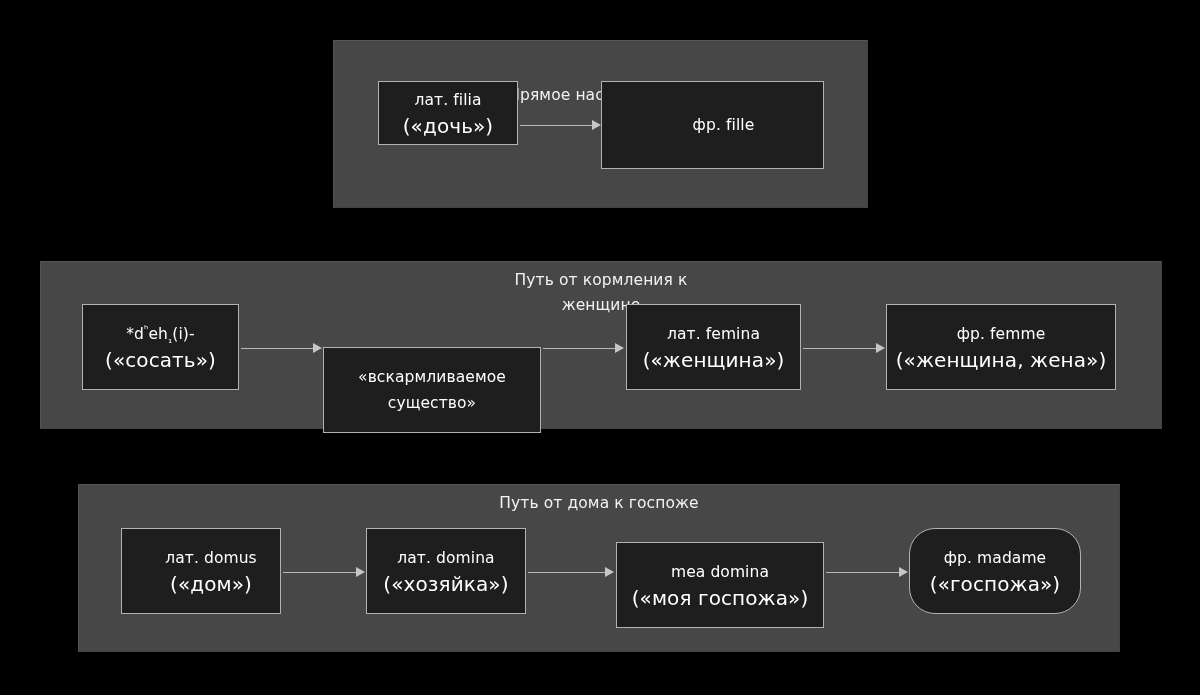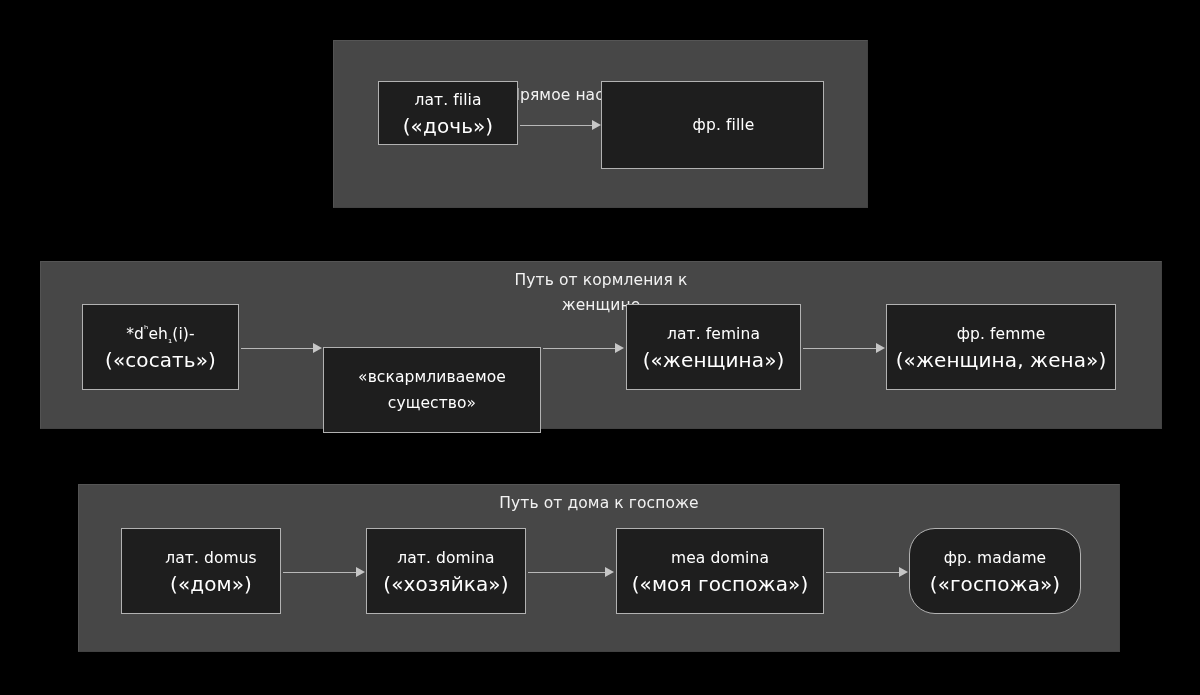--- a/index.html
+++ b/index.html
@@ -182,21 +182,21 @@
     <div class="node" style="left:287px; top:43px; width:160px; height:86px;">
       <div class="node-line">лат. domina</div>
       <div class="node-line gloss">(«хозяйка»)</div>
     </div>
 
     <div class="arrow" style="left:449px; top:82px; width:86px;">
       <div class="shaft" style="width:77px;"></div>
       <div class="head"></div>
     </div>
 
-    <div class="node" style="left:537px; top:43px; width:208px; height:86px;">
+    <div class="node" style="left:537px; top:57px; width:208px; height:86px;">
       <div class="node-line">mea domina</div>
       <div class="node-line gloss">(«моя госпожа»)</div>
     </div>
 
     <div class="arrow" style="left:747px; top:82px; width:82px;">
       <div class="shaft" style="width:73px;"></div>
       <div class="head"></div>
     </div>
 
     <div class="node" style="left:830px; top:43px; width:172px; height:86px;border-radius:26px;">

